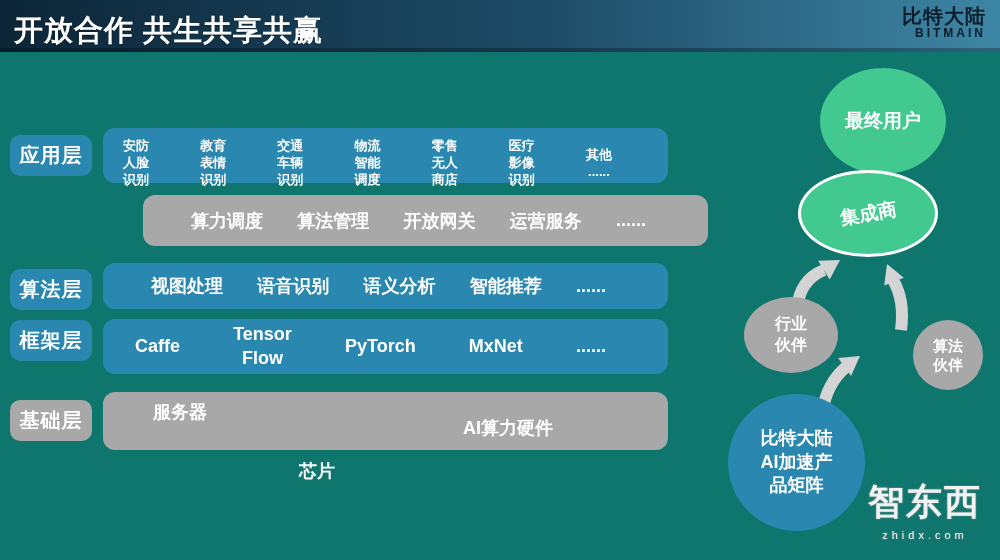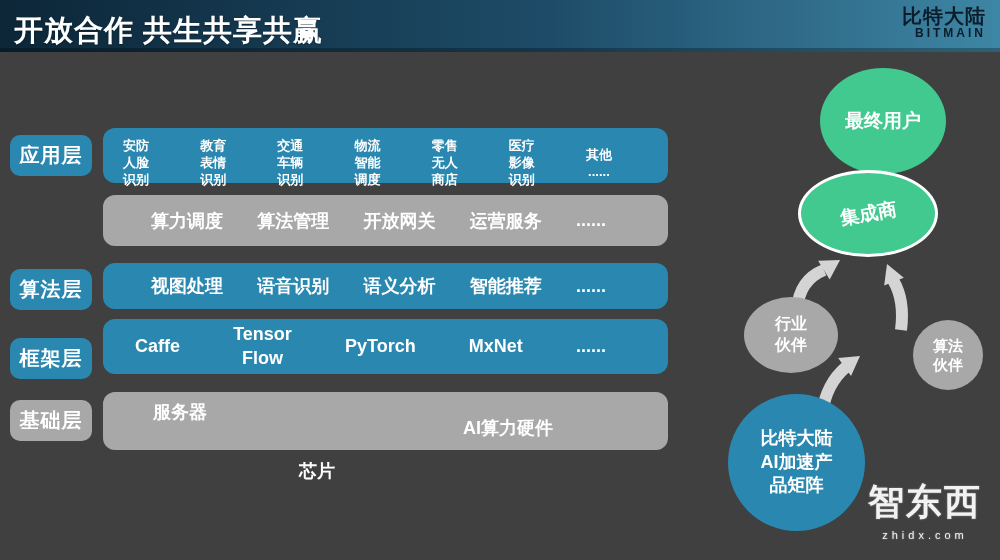--- a/index.html
+++ b/index.html
@@ -1,18 +1,18 @@
 <!DOCTYPE html>
 <html><head>
 <meta charset="utf-8">
 <style>
   * { margin:0; padding:0; box-sizing:border-box; }
   html,body { background:#fff; }
   body { font-family:"Liberation Sans", sans-serif; }
-  .slide { position:relative; width:1000px; height:560px; background:#404040; overflow:hidden; }
+  .slide { position:relative; width:1000px; height:560px; background:#0f766e; overflow:hidden; }
 
   
   .header { position:absolute; left:0; top:0; width:1000px; height:52px;
     background:linear-gradient(90deg,#0c2638 0%, #1e4c68 55%, #3e86a5 100%); }
   .header:after { content:""; position:absolute; left:0; bottom:0; width:100%; height:4px;
     background:rgba(0,0,0,0.28); }
   .title { position:absolute; left:14px; top:11px; color:#ffffff; font-size:29px;
     font-weight:bold; letter-spacing:1px; text-shadow:0 1px 2px rgba(0,0,0,0.35); }
   .logo { position:absolute; right:14px; top:5px; text-align:right; color:#0b1c2b; line-height:1.1; }
   .logo-cn { font-size:20px; font-weight:bold; letter-spacing:1px; }
@@ -22,21 +22,21 @@
   .badge { position:absolute; left:10px; width:82px; height:41px; border-radius:10px;
     color:#fff; font-size:20px; font-weight:bold; display:flex; align-items:center;
     justify-content:center; letter-spacing:1px; }
   .bg-blue { background:#2a88b0; }
   .bg-gray { background:#a8a8a8; }
 
   
   .row { position:absolute; left:103px; width:565px; border-radius:12px; color:#fff;
     font-weight:bold; display:flex; align-items:center; justify-content:space-between; }
   .row-app   { top:128px; height:55px; padding:16px 56px 0 20px; font-size:13px; }
-  .row-plat  { top:195px; height:51px; padding:0 62px 0 48px; font-size:18px; }
+  .row-plat  { top:195px; height:51px; padding:0 62px 0 48px; font-size:18px;margin-left:40px; }
   .row-algo  { top:263px; height:46px; padding:0 62px 0 48px; font-size:18px;justify-content:space-between; }
   .row-frame { top:319px; height:55px; padding:0 62px 0 32px; font-size:18px; }
   .row-base  { top:392px; height:58px; display:block; font-size:18px; }
   .multiline { white-space:pre-line; text-align:center; line-height:1.3; }
   .base-item { position:absolute; white-space:nowrap; }
   .base-server { left:50px; top:8px; }
   .base-hw { left:280px; top:24px; width:170px; text-align:right; }
   .base-chip { left:174px; top:31px; width:80px; text-align:center;margin-top:36px; }
 
   
@@ -66,21 +66,21 @@
   <div class="header">
     <div class="title">开放合作 共生共享共赢</div>
     <div class="logo">
       <div class="logo-cn">比特大陆</div>
       <div class="logo-en">BITMAIN</div>
     </div>
   </div>
 
   <div class="badge bg-blue" style="top:135px">应用层</div>
   <div class="badge bg-blue" style="top:269px">算法层</div>
-  <div class="badge bg-blue" style="top:338px">框架层</div>
+  <div class="badge bg-blue" style="top:320px">框架层</div>
   <div class="badge bg-gray" style="top:400px">基础层</div>
 
   <div class="row row-app bg-blue">
     <span class="multiline">安防
 人脸
 识别</span>
     <span class="multiline">教育
 表情
 识别</span>
     <span class="multiline">交通

